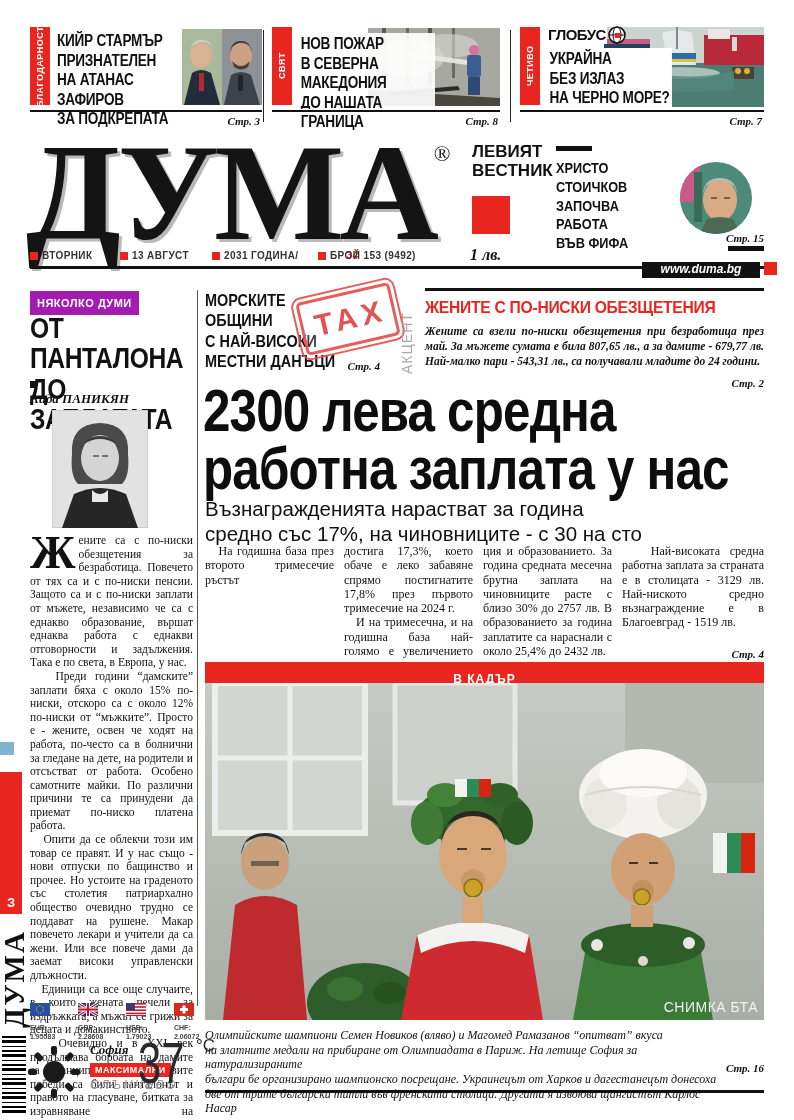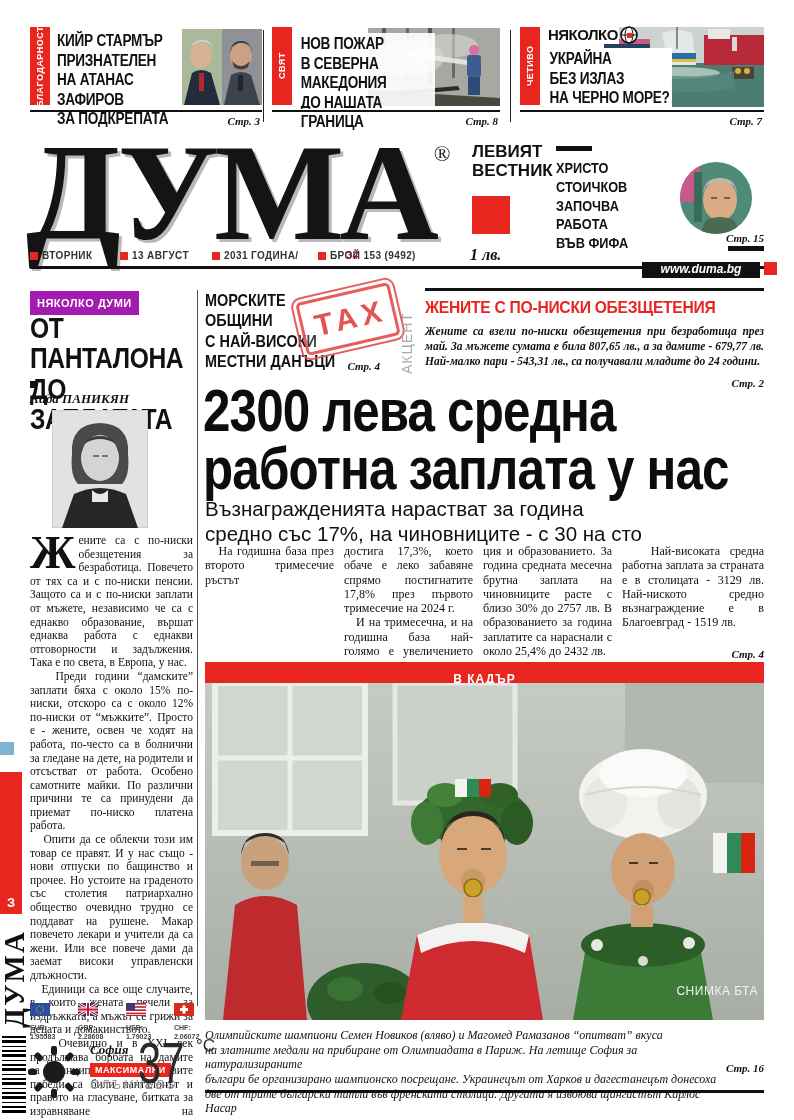--- a/index.html
+++ b/index.html
@@ -83,21 +83,21 @@
   .headline-wrap { position:absolute; left:203px; top:382px; width:561px; height:120px; }
   .headline { font-size:60px; line-height:.97; letter-spacing:-1px; width:683px; transform:scaleX(.822); color:#0d0d0d; }
   .subhead { font-size:20.5px; line-height:1.2; color:#111; }
   .acol { position:absolute; top:544px; font-family:"Liberation Serif",serif; font-size:12px; line-height:14.3px; text-align:justify; }
   .acol p { margin:0; }
 
   .vkadar { position:absolute; left:205px; top:662px; width:559px; height:34px; background:#e8251f;
             color:#fff; font-weight:bold; font-size:12px; letter-spacing:1px; display:flex; align-items:center; justify-content:center; }
 
   .mainphoto { position:absolute; left:205px; top:683px; width:559px; height:337px; overflow:hidden; background:#b9beb9; }
-  .photo-credit { position:absolute; right:6px; bottom:22px; color:#f2f2f2; font-size:12px; letter-spacing:.5px;margin-left:30px; }
+  .photo-credit { position:absolute; right:6px; bottom:5px; color:#f2f2f2; font-size:14px; letter-spacing:.5px;margin-left:30px; }
   .caption { position:absolute; left:205px; top:1028px; width:515px;
              font-family:"Liberation Serif",serif; font-style:italic; font-size:12px; line-height:1.22; }
   .bottom-rule { position:absolute; left:205px; top:1090px; width:559px; height:3px; background:#111; }
 
   
   .cur { position:absolute; top:1002px; width:46px; }
   .cur .lbl { font-size:7px; font-weight:bold; color:#444; margin-top:3px; line-height:1.3; white-space:pre-line; }
   .weather-city { font-family:"Liberation Serif",serif; font-style:italic; font-weight:bold; font-size:13px; }
   .weather-max { display:inline-block; background:#e8251f; color:#fff; font-weight:bold; font-size:9px; padding:2px 5px; letter-spacing:.5px; }
   .weather-cond { color:#9a9a9a; font-size:12px; letter-spacing:2.5px; }
@@ -193,21 +193,21 @@
         <rect x="60" y="32" width="32" height="3" fill="#d8c23a"></rect>
         <rect x="72" y="0" width="2" height="22" fill="#888"></rect>
         <path d="M40 36 L52 30 L54 40 L42 42 Z" fill="#3a5a4e"></path>
         <ellipse cx="76" cy="46" rx="40" ry="6" fill="#e8eeea" opacity=".6"></ellipse>
         <rect x="128" y="40" width="22" height="12" fill="#4a4238"></rect>
         <circle cx="134" cy="44" r="3" fill="#d8b23a"></circle>
         <circle cx="143" cy="44" r="3" fill="#d8b23a"></circle>
         <path d="M30 42 Q80 56 130 44 L130 62 Q80 70 30 58 Z" fill="#55887c" opacity=".8"></path>
       </svg>
       <div class="abs" style="left:27px; top:0;">
-        <span style="font-weight:bold; font-size:15px; letter-spacing:-.5px; background:#fff; padding:1px 1px;">НЯКОЛКО</span><svg width="20" height="20" viewBox="0 0 20 20" style="vertical-align:-5px;">
+        <span style="font-weight:bold; font-size:15px; letter-spacing:-.5px; background:#fff; padding:1px 1px;">ГЛОБУС</span><svg width="20" height="20" viewBox="0 0 20 20" style="vertical-align:-5px;">
           <circle cx="10" cy="10" r="8" fill="#fff" stroke="#111" stroke-width="1.6"></circle>
           <ellipse cx="10" cy="10" rx="4" ry="8" fill="none" stroke="#111" stroke-width="1"></ellipse>
           <line x1="2" y1="10" x2="18" y2="10" stroke="#111" stroke-width="1"></line>
           <rect x="8" y="8" width="5" height="5" fill="#e8251f"></rect>
         </svg>
       </div>
       <div class="abs preline cond tz-title" style="left:27px; top:23px; transform:scaleX(.85); background:#fff; padding:1px 3px; width:auto;">УКРАЙНА
 БЕЗ ИЗЛАЗ
 НА ЧЕРНО МОРЕ?</div>
     </div>

